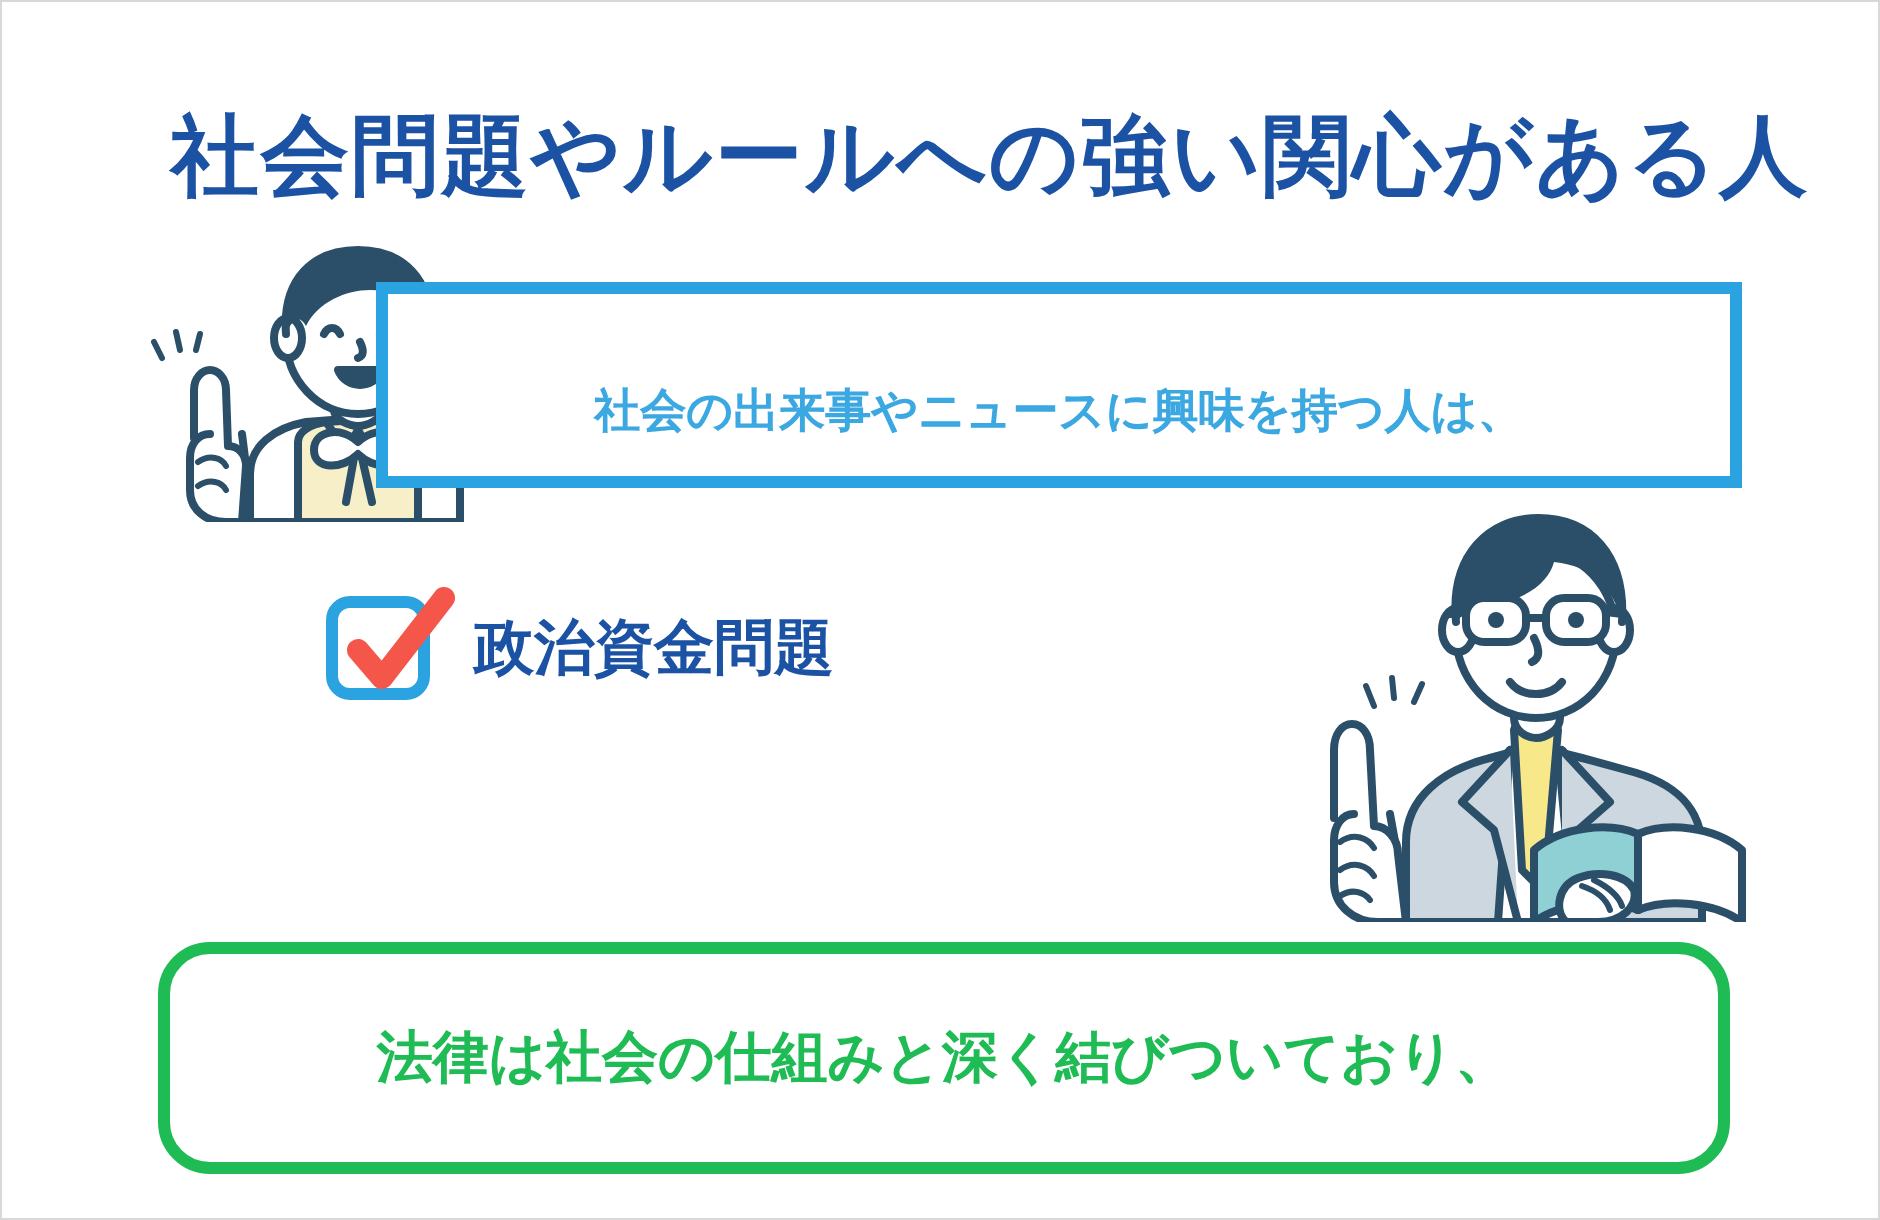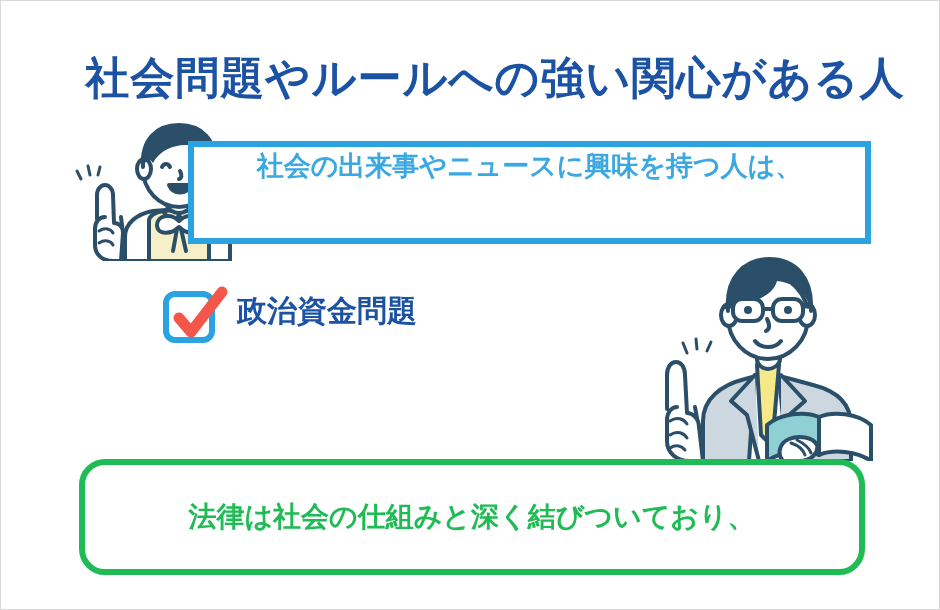--- a/index.html
+++ b/index.html
@@ -42,43 +42,44 @@
     top: 140px;
     width: 683px;
     height: 103px;
     border: 6px solid #2ba3e0;
     box-sizing: border-box;
     background: #ffffff;
   }
   #blue-box-text {
     position: absolute;
     left: 0;
-    top: 0;
+    top: 13px;
     width: 100%;
     height: 100%;
     display: flex;
     flex-direction: column;
     align-items: center;
-    justify-content: space-between;
-    font-size: 27px;
+    justify-content: center;
+    font-size: 23px;
     font-weight: bold;
     color: #3ba8e2;
     line-height: 1.42;
     text-align: center;
     white-space: nowrap;
   }
 
   
   #checklist {
     position: absolute;
     left: 162px;
     top: 290px;
   }
   .check-row {
     display: flex;
+    align-items: center;
     height: 66px;
     margin-bottom: 6px;
   }
   .check-box {
     position: relative;
     width: 52px;
     height: 52px;
     flex: 0 0 52px;
     border: 6px solid #2ba3e0;
     border-radius: 12px;
@@ -96,21 +97,21 @@
     font-size: 30px;
     font-weight: bold;
     color: #1c52a3;
     white-space: pre;
   }
 
   
   #green-box {
     position: absolute;
     left: 78px;
-    top: 458px;
+    top: 470px;
     width: 786px;
     height: 116px;
     border: 6px solid #1fbb55;
     border-radius: 26px;
     box-sizing: border-box;
     background: #ffffff;
   }
   #green-box-text {
     position: absolute;
     left: 0;

